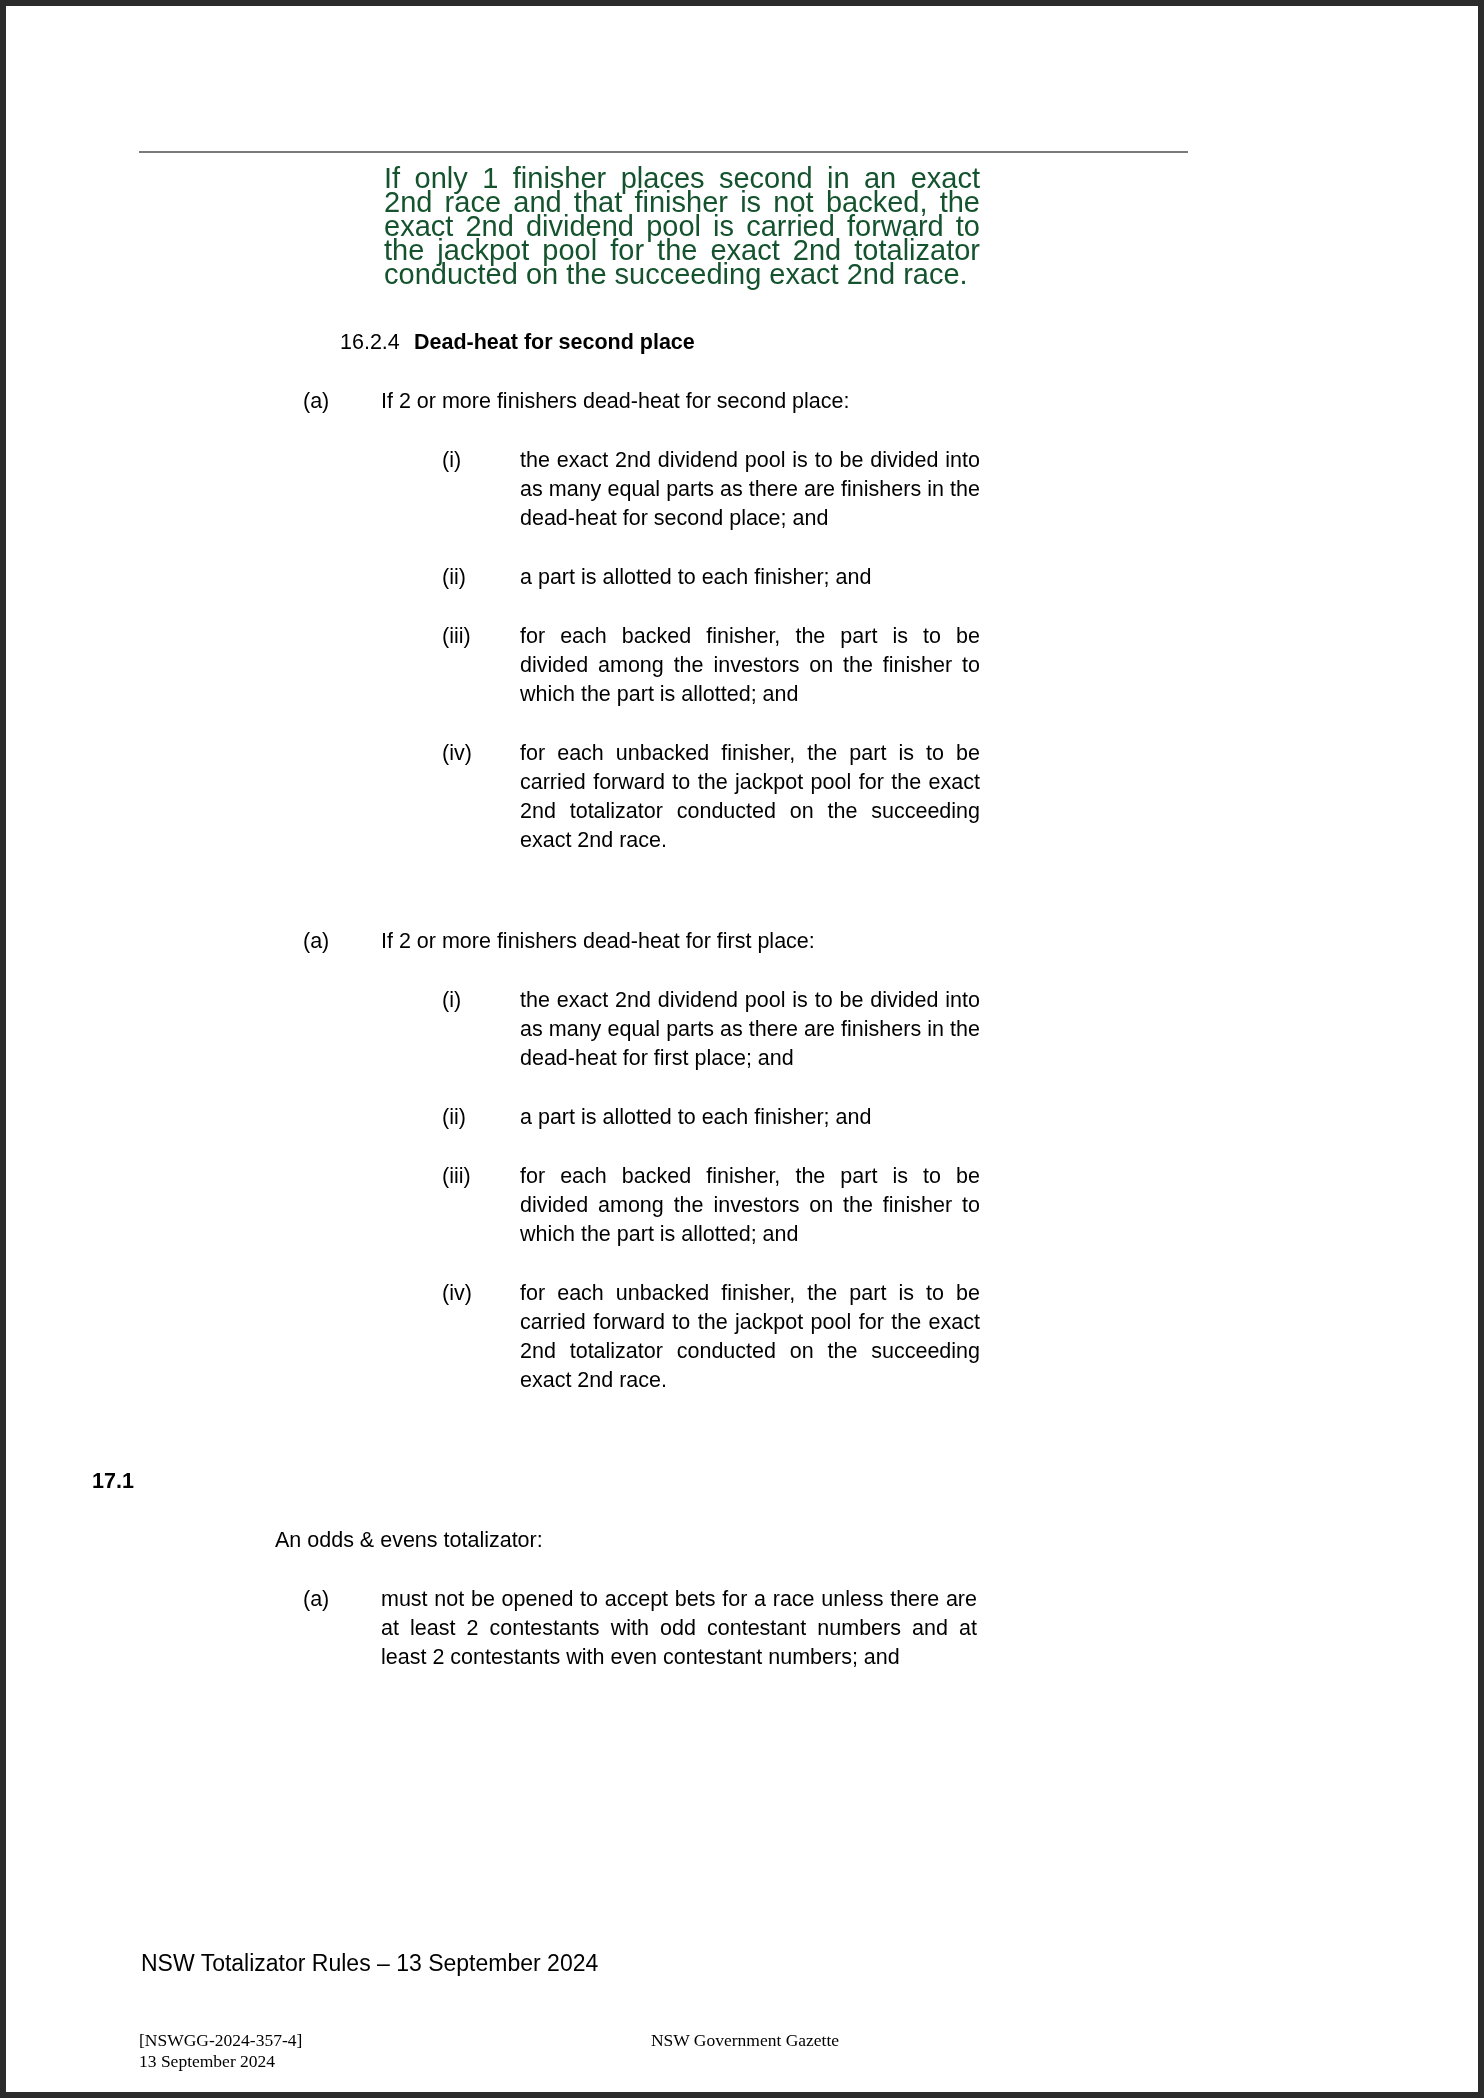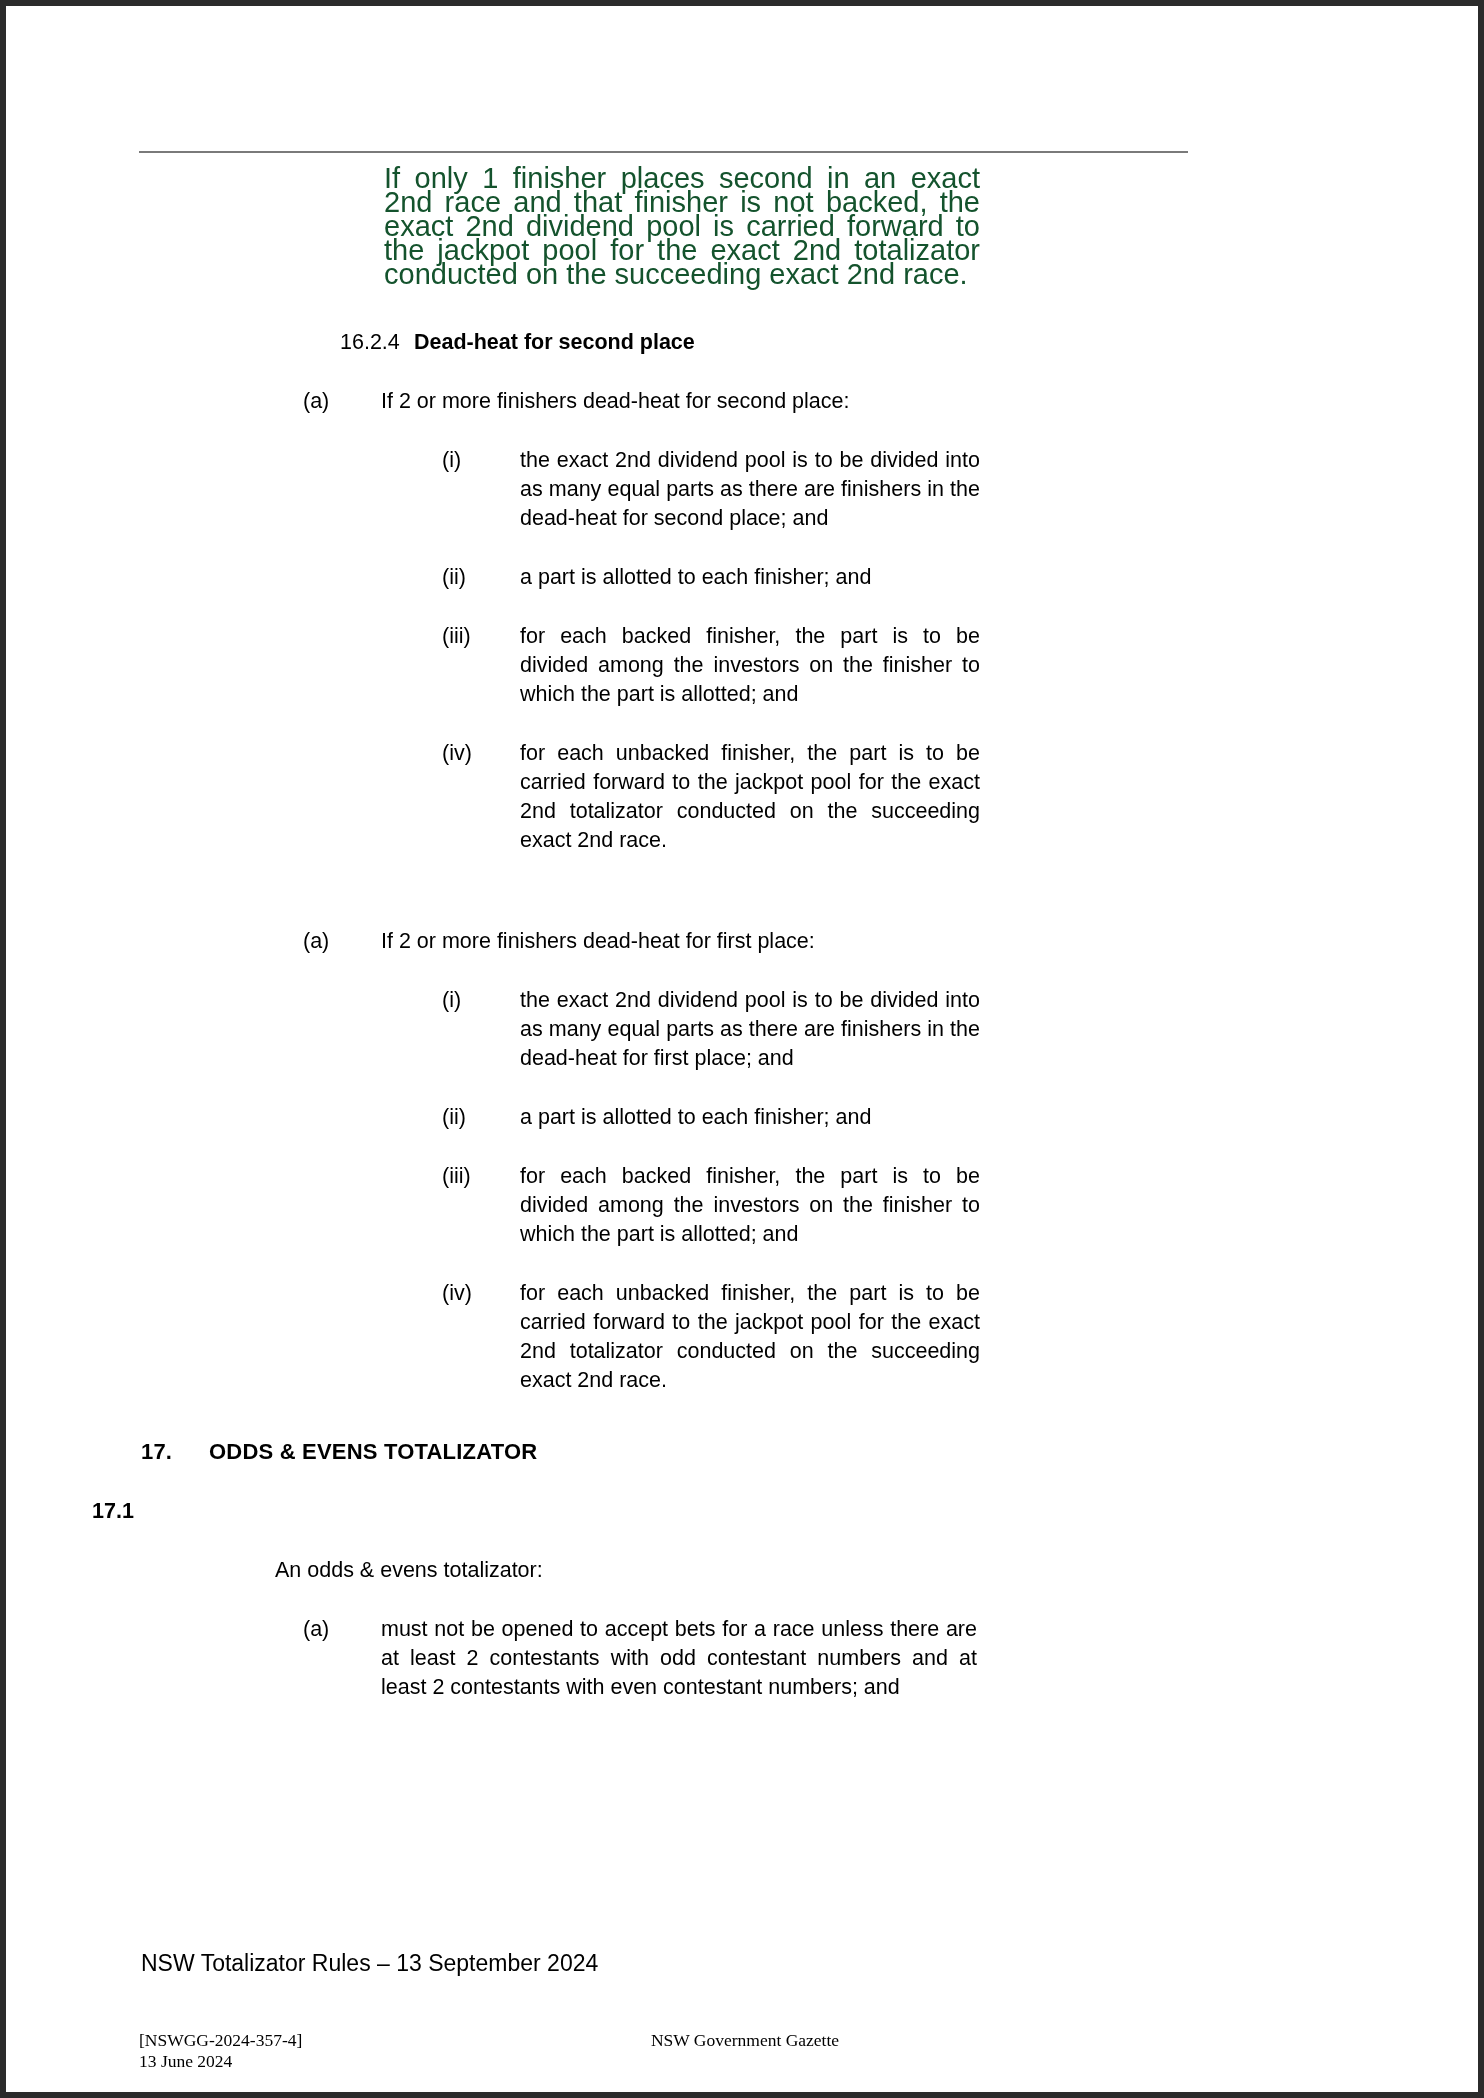--- a/index.html
+++ b/index.html
@@ -282,24 +282,20 @@
 
       <div class="gap-md"></div>
 
       <div class="item-r">
         <span class="lbl">(iv)</span>
         <span class="body">for each unbacked finisher, the part is to be carried forward to the jackpot pool for the exact 2nd totalizator conducted on the succeeding exact 2nd race.</span>
       </div>
 
       <div class="gap-lg"></div>
 
-      <div class="head-1">
-        <span class="num">17.</span>
-        <span class="txt">ODDS &amp; EVENS TOTALIZATOR</span>
-      </div>
 
       <div class="gap-md"></div>
 
       <div class="head-2">
         <span class="num">17.1</span>
       </div>
 
       <div class="gap-md"></div>
 
       <div class="lead-in">An odds &amp; evens totalizator:</div>
@@ -311,17 +307,17 @@
         <span class="body">must not be opened to accept bets for a race unless there are at least 2 contestants with odd contestant numbers and at least 2 contestants with even contestant numbers; and</span>
       </div>
 
     </div>
 
     <div class="doc-footer">NSW Totalizator Rules – 13 September 2024</div>
 
     <div class="gazette-footer">
       <span class="left-cell">[NSWGG-2024-357-4]</span>
       <span class="center-cell">NSW Government Gazette</span>
-      <span class="right-cell">13 June 2024</span>
+      <span class="right-cell">13 September 2024</span>
     </div>
 
   </div>
 </div>
 
 </body></html>

